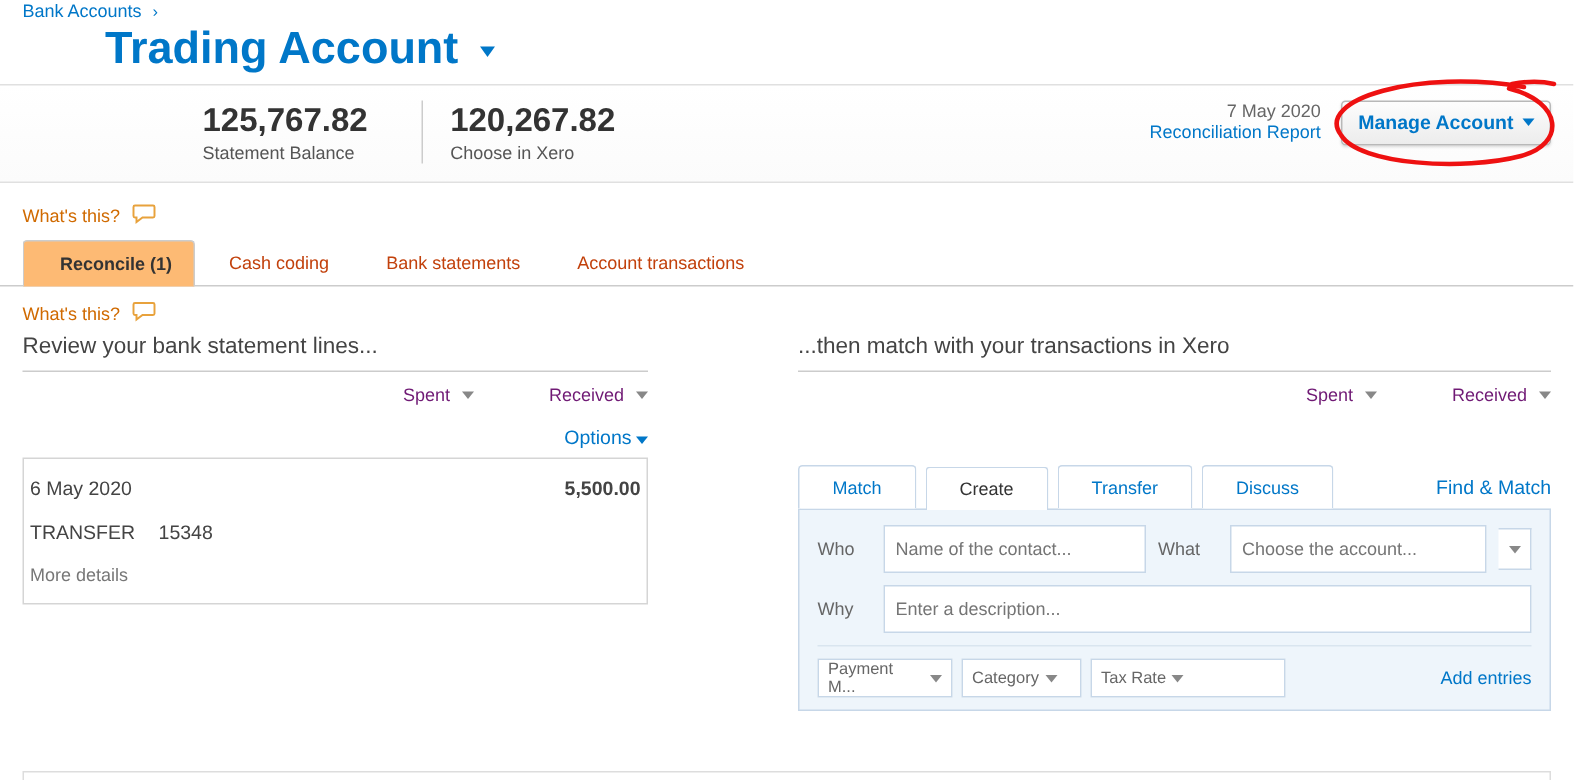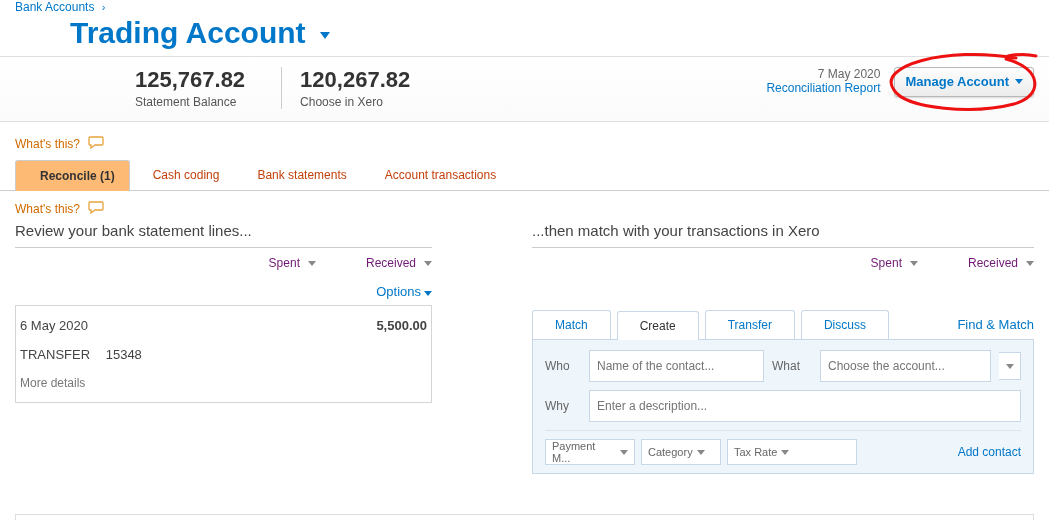--- a/index.html
+++ b/index.html
@@ -226,21 +226,21 @@
             <span class="caret-grey"></span>
           </span>
         <span class="mini cat">
             <span>Category</span>
             <span class="caret-grey"></span>
           </span>
         <span class="mini tr">
             <span>Tax Rate</span>
             <span class="caret-grey"></span>
           </span>
-        <a class="add-details">Add contact</a>
+        <a class="add-details">Add entries</a>
       </div>
     </div>
   </div>
 </div>
 
 <div class="footer">
   <span class="pg">
     <span>Page</span>
     <b>1</b>
     <span>of</span>

